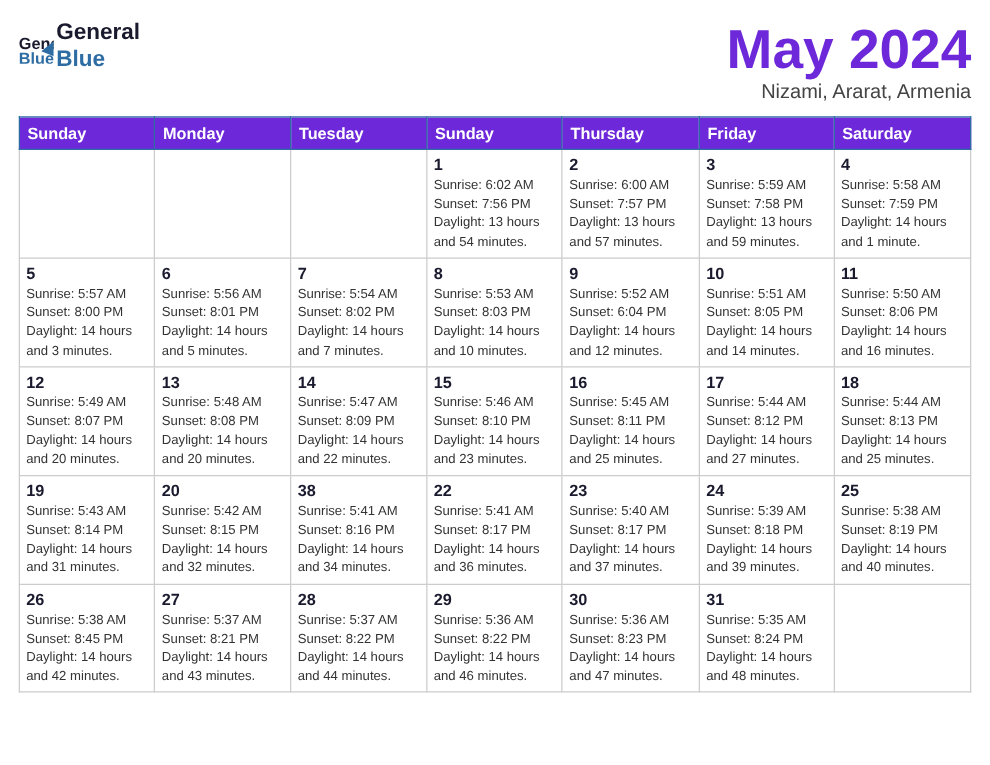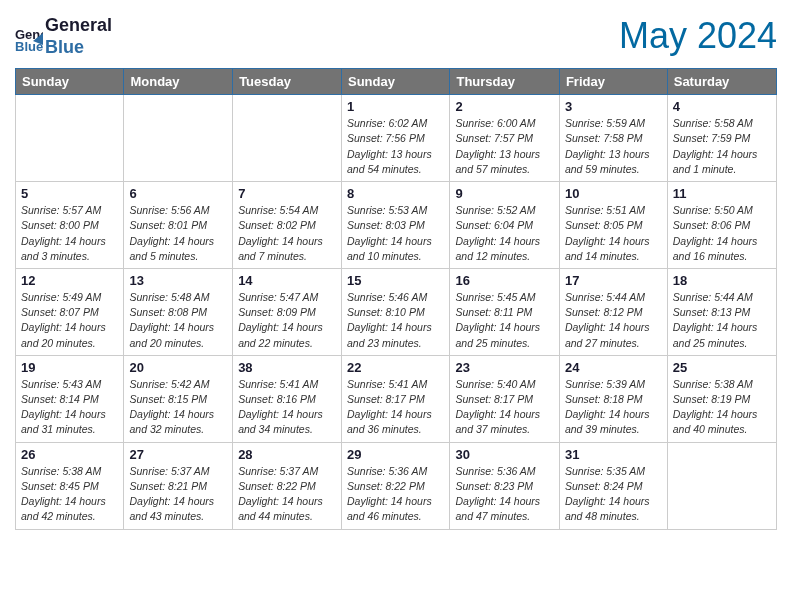--- a/index.html
+++ b/index.html
@@ -2,47 +2,48 @@
 <html><head>
   <meta charset="utf-8">
   <style>
     * { box-sizing: border-box; margin: 0; padding: 0; }
     body { font-family: Arial, sans-serif; background: #fff; width: 792px; min-height: 612px; }
     .container { width: 792px; padding: 15px 15px 10px 15px; }
     .header { display: flex; justify-content: space-between; align-items: flex-start; margin-bottom: 10px; }
     .logo { display: flex; align-items: center; }
     .logo-icon { width: 28px; height: 28px; margin-right: 2px; }
     .title-area { text-align: right; }
-    .main-title { font-size: 36px; font-weight: normal; color: #0369a1; }
+    .main-title { font-size: 44px; font-weight: bold; color: #6d28d9; }
     .subtitle { font-size: 16px; color: #444; }
     .calendar { width: 100%; border-collapse: collapse; }
-    .calendar th { background: #737373; color: #fff; text-align: left; padding: 5px 6px; font-size: 13px; font-weight: bold; border: 1px solid #2e6da4; }
+    .calendar th { background: #6d28d9; color: #fff; text-align: left; padding: 5px 6px; font-size: 13px; font-weight: bold; border: 1px solid #2e6da4; }
     .calendar td { border: 1px solid #ccc; vertical-align: top; padding: 4px 5px; width: 113px; min-height: 70px; }
     .day-number { font-size: 13px; font-weight: bold; color: #1a1a2e; margin-bottom: 2px; }
-    .day-info { font-size: 10.5px; color: #333; line-height: 1.45; font-style: italic; }
+    .day-info { font-size: 10.5px; color: #333; line-height: 1.45; }
     td.empty { background: #fff; }
   </style>
 </head>
 <body>
 
 <div class="container">
   <div class="header">
     <div class="logo">
       <svg class="logo-icon" viewBox="0 0 28 28">
         <text x="0" y="16" font-size="13" font-weight="bold" fill="#1a1a2e">General</text>
         <polygon points="18,18 28,10 28,22" fill="#2e6da4"></polygon>
         <text x="0" y="28" font-size="13" font-weight="bold" fill="#2e6da4">Blue</text>
       </svg>
       <div style="display:flex;flex-direction:column;line-height:1.2;">
         <span style="font-size:18px;font-weight:bold;color:#1a1a2e;">General</span>
         <span style="font-size:18px;font-weight:bold;color:#2e6da4;">Blue</span>
       </div>
     </div>
     <div class="title-area">
       <div class="main-title">May 2024</div>
+      <div class="subtitle">Nizami, Ararat, Armenia</div>
     </div>
   </div>
 
   <table class="calendar">
     <thead>
       <tr>
       <th>Sunday</th>
           <th>Monday</th>
           <th>Tuesday</th>
           <th>Sunday</th>

